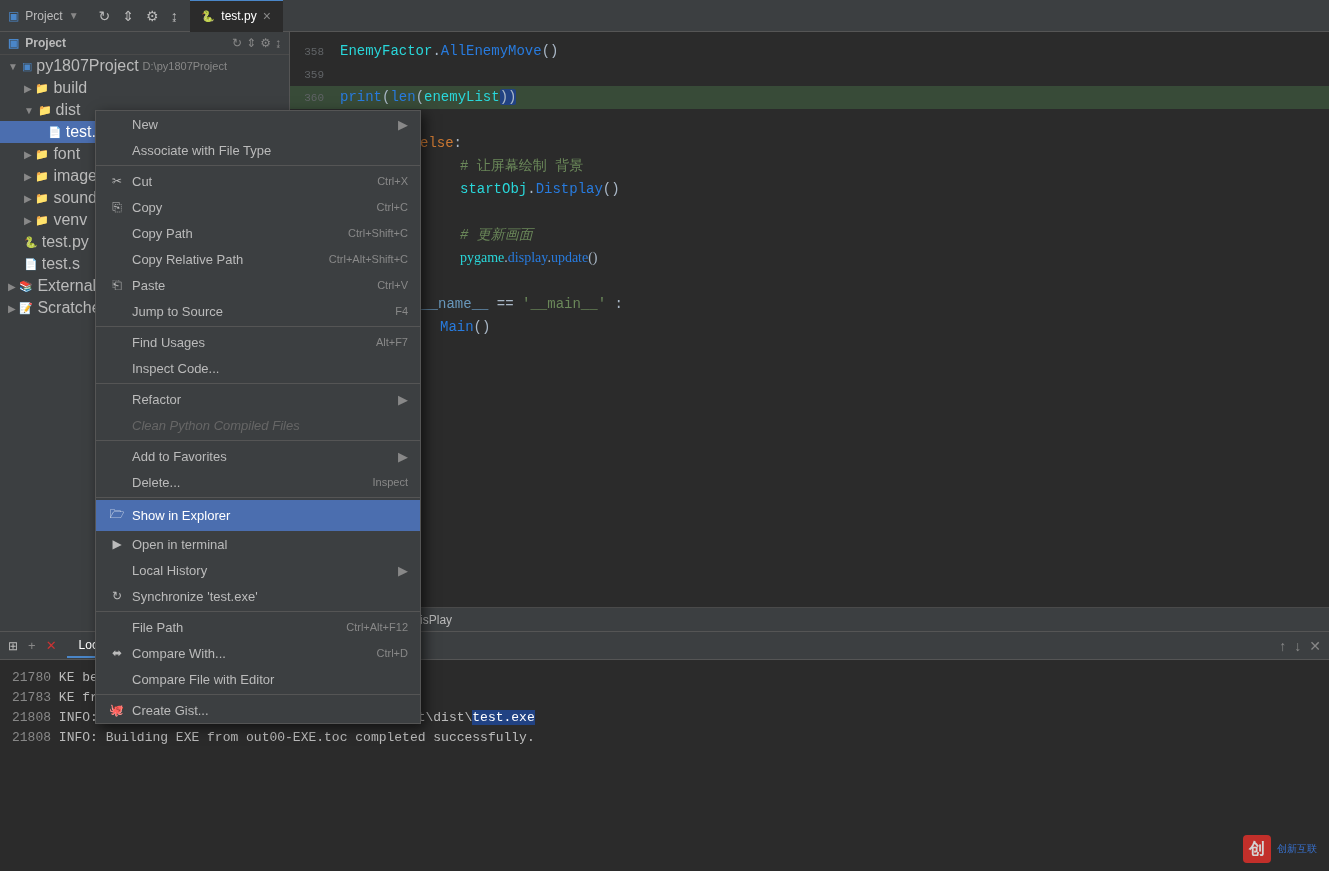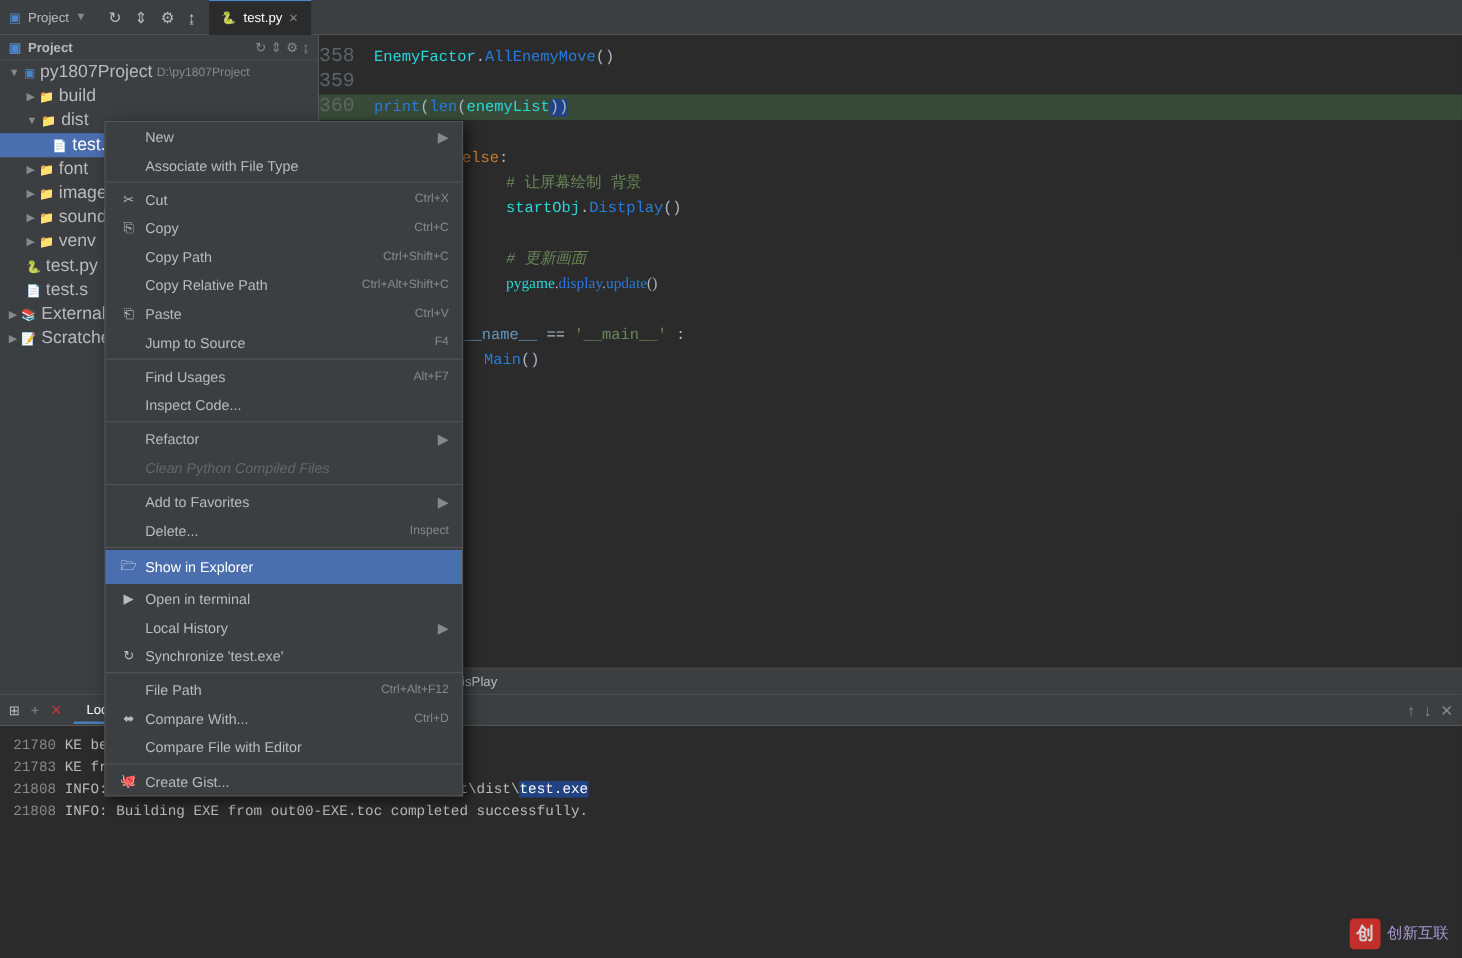--- a/index.html
+++ b/index.html
@@ -130,24 +130,24 @@
       font-size: 14px;
       line-height: 22px;
     }
     .code-line {
       display: flex;
       align-items: baseline;
     }
     .line-num {
       color: #606366;
       width: 50px;
-      text-align: left;
+      text-align: right;
       padding-right: 16px;
       user-select: none;
-      font-size: 18px;
+      font-size: 11px;
       flex-shrink: 0;
     }
     .line-content { color: #a9b7c6; }
     .kw-green { color: #6a8759; }
     .kw-blue { color: #6897bb; }
     .kw-teal { color: #287bde; }
     .kw-orange { color: #cc7832; }
     .kw-cyan { color: #29d7da; }
     .highlight-line { background: #384b38; }
     .highlight-selected { background: #214283; border-radius: 2px; }
@@ -264,22 +264,22 @@
       background: #e8312a;
       border-radius: 4px;
       display: flex;
       align-items: center;
       justify-content: center;
       color: white;
       font-weight: bold;
       font-size: 16px;
     }
     .watermark-text {
-      color: #c4b5fd;
-      font-size: 14px;
+      color: #3b82f6;
+      font-size: 10px;
     }
   </style>
 </head>
 <body>
 
 <div class="ide-bg"></div>
 
 <div class="top-toolbar">
   <div class="toolbar-section">
     <span style="color:#4a86c8; font-size:12px;">▣</span>

